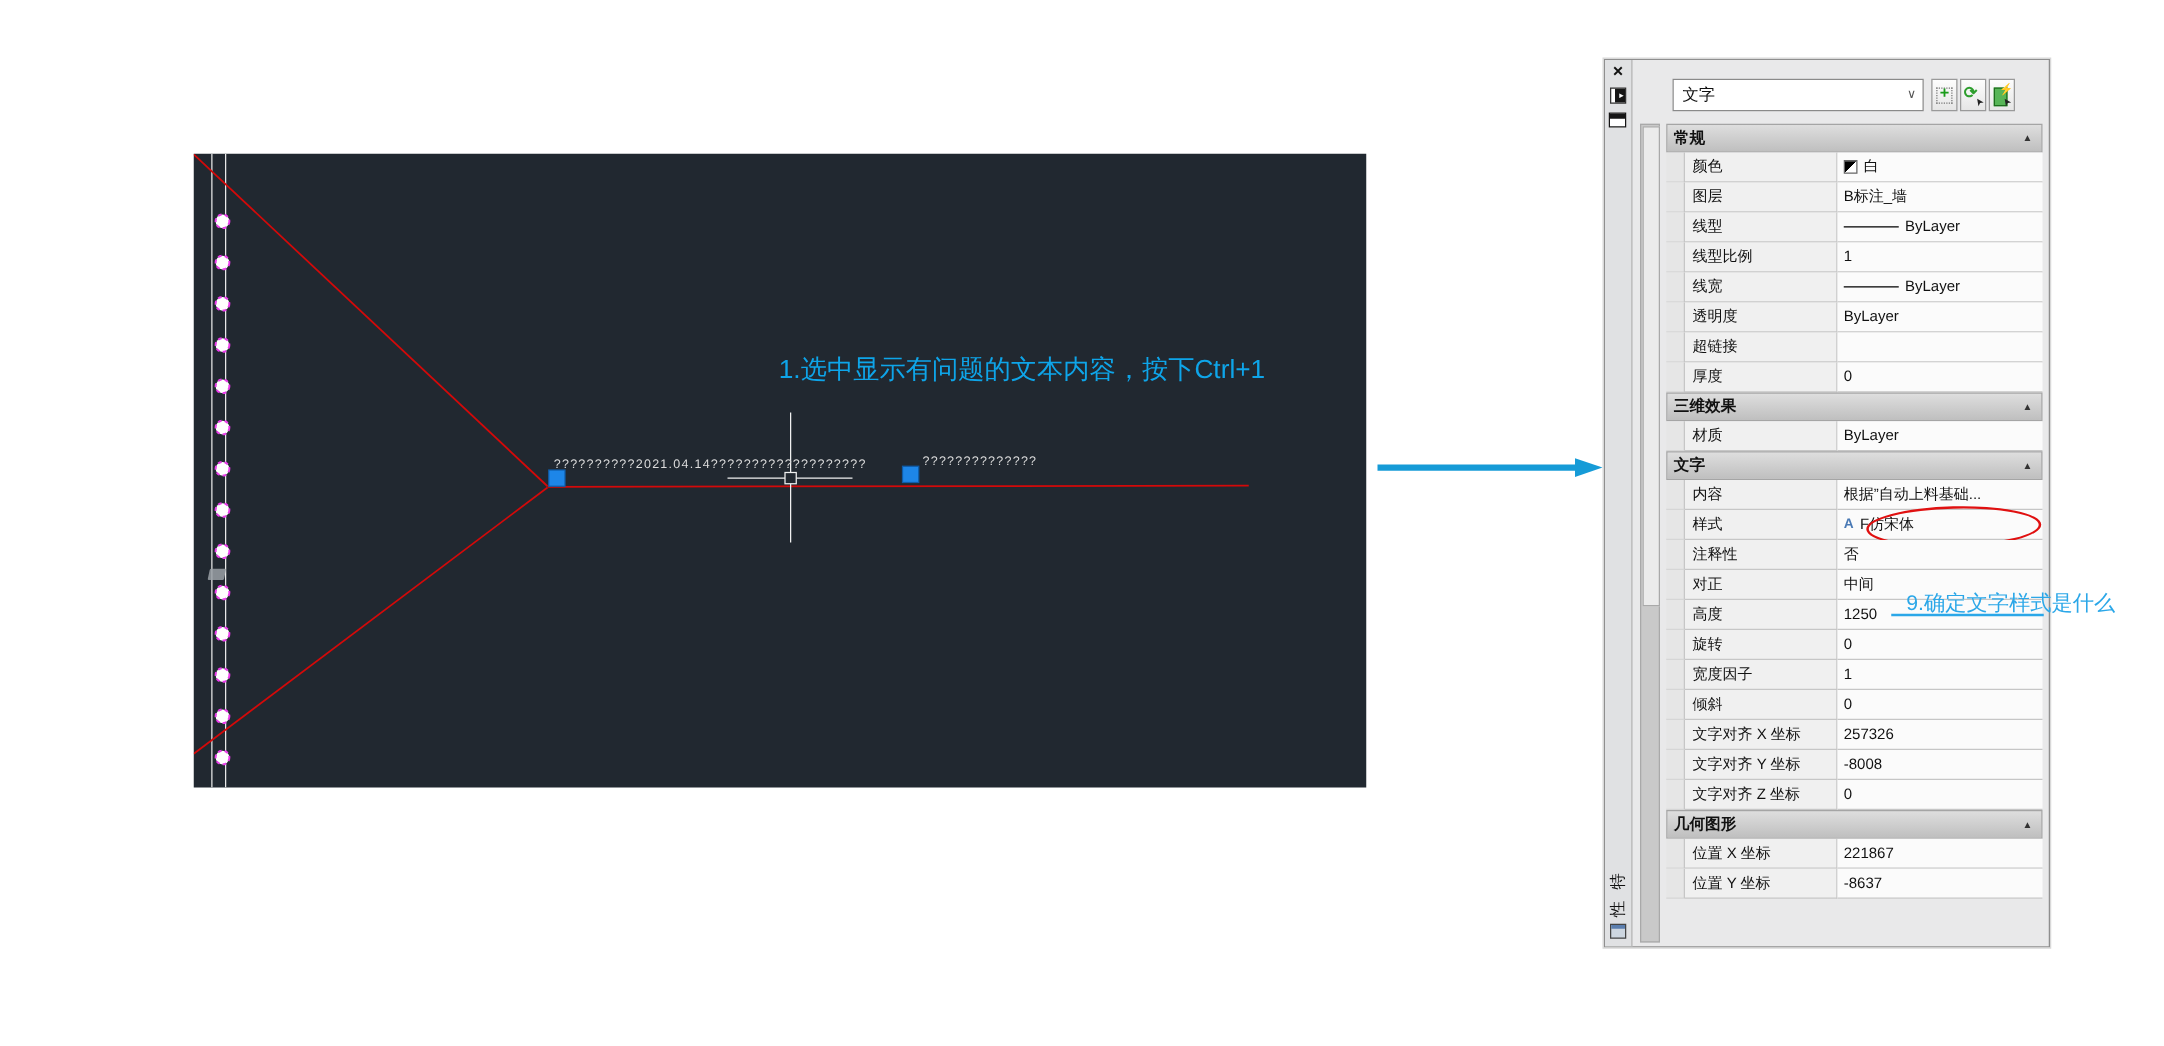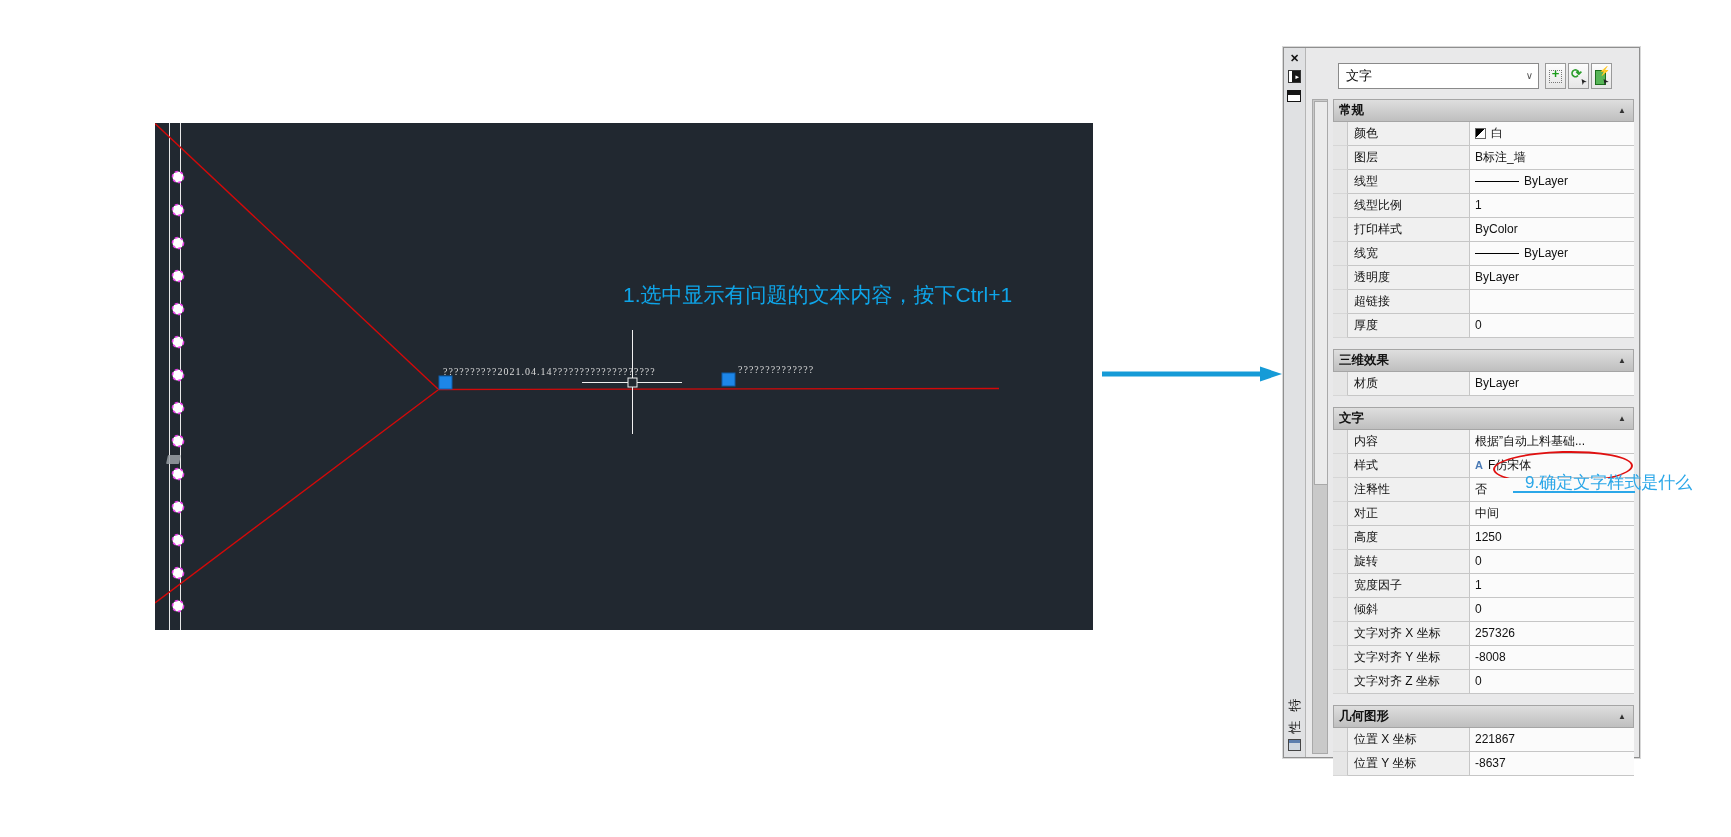--- a/index.html
+++ b/index.html
@@ -4,21 +4,21 @@
 <style>
   html,body{margin:0;padding:0;}
   body{width:1731px;height:837px;background:#ffffff;position:relative;overflow:hidden;
        font-family:"Liberation Sans",sans-serif;color:#111;}
   .abs{position:absolute;}
 
   
   #canvas{left:155px;top:123px;width:938px;height:507px;background:#212830;}
   #canvas-svg{left:0;top:0;width:938px;height:507px;}
   #annotation1{left:468px;top:158px;font-size:21px;color:#0ea5e9;white-space:nowrap;}
-  .garbled{font-family:Liberation Serif, serif;font-size:10px;letter-spacing:1px;
+  .garbled{font-family:Liberation Sans, sans-serif;font-size:10px;letter-spacing:1px;
            color:#dcdcdc;white-space:pre;}
   #garbled-left{left:288px;top:243px;}
   #garbled-right{left:583px;top:241px;}
   #cursor-badge{left:12px;top:332px;width:13px;height:9px;background:#9aa0a6;
                 transform:skewX(-12deg);opacity:.85;border-radius:1px;}
 
   
   #flow-arrow{left:1098px;top:365px;width:186px;height:18px;}
 
   
@@ -50,21 +50,21 @@
   .so-rot{position:absolute;left:2px;top:2px;font-size:13px;color:#2d9e2d;font-weight:bold;}
   .so-cur{position:absolute;right:1px;bottom:2px;font-size:8px;color:#222;transform:rotate(-125deg);}
   .pa-rect{position:absolute;left:3px;top:6px;width:9px;height:13px;background:#57b557;border:1px solid #1d6e1d;}
   .pa-bolt{position:absolute;right:0px;top:2px;font-size:9px;color:#d9a400;}
   .pa-cur{position:absolute;right:2px;bottom:2px;font-size:8px;color:#222;transform:rotate(-125deg);}
 
   #scrollbar{left:28px;top:51px;width:16px;height:655px;background:#c9c9c9;border:1px solid #a9a9a9;box-sizing:border-box;}
   #scroll-thumb{position:absolute;left:1px;top:1px;width:12px;height:382px;background:#ebebeb;border:1px solid #a9a9a9;}
 
   #properties-grid{left:49px;top:51px;width:301px;}
-  .sec{margin-bottom:11px;}
+  .sec{margin-bottom:0;}
   .sec-header{height:23px;background:linear-gradient(#dedede,#bfbfbf);border:1px solid #a5a5a5;
               box-sizing:border-box;font-size:12.5px;font-weight:bold;line-height:21px;
               padding-left:5px;position:relative;}
   .sec-header .arrow{position:absolute;right:7px;top:0;font-size:8px;line-height:22px;color:#333;font-weight:normal;}
   .prow{height:24px;display:flex;box-sizing:border-box;position:relative;}
   .gutter{width:14px;background:#e6e6e6;border-right:1px solid #c6c6c6;border-bottom:1px solid #d6d6d6;}
   .plabel{width:122px;background:#f0f0f0;border-right:1px solid #c6c6c6;border-bottom:1px solid #c6c6c6;
           box-sizing:border-box;font-size:12px;line-height:23px;padding-left:6px;overflow:hidden;white-space:nowrap;}
   .pvalue{flex:1;background:#fbfbfb;border-bottom:1px solid #c6c6c6;box-sizing:border-box;
           font-size:12px;line-height:23px;padding-left:5px;overflow:hidden;white-space:nowrap;
@@ -201,27 +201,20 @@
         </div>
         <div class="prow">
           <div class="gutter"></div>
           <div class="plabel">线型比例</div>
           <div class="pvalue">
             <div>1</div>
           </div>
         </div>
         <div class="prow">
           <div class="gutter"></div>
-          <div class="plabel">打印样式</div>
-          <div class="pvalue">
-            <div>ByColor</div>
-          </div>
-        </div>
-        <div class="prow">
-          <div class="gutter"></div>
           <div class="plabel">线宽</div>
           <div class="pvalue">
             <div class="linetype-glyph"></div>
             <div>ByLayer</div>
           </div>
         </div>
         <div class="prow">
           <div class="gutter"></div>
           <div class="plabel">透明度</div>
           <div class="pvalue">

